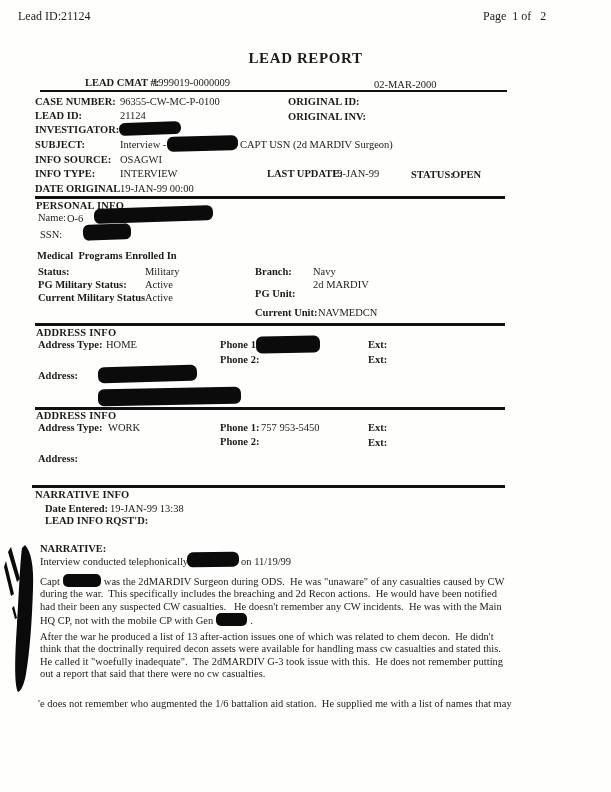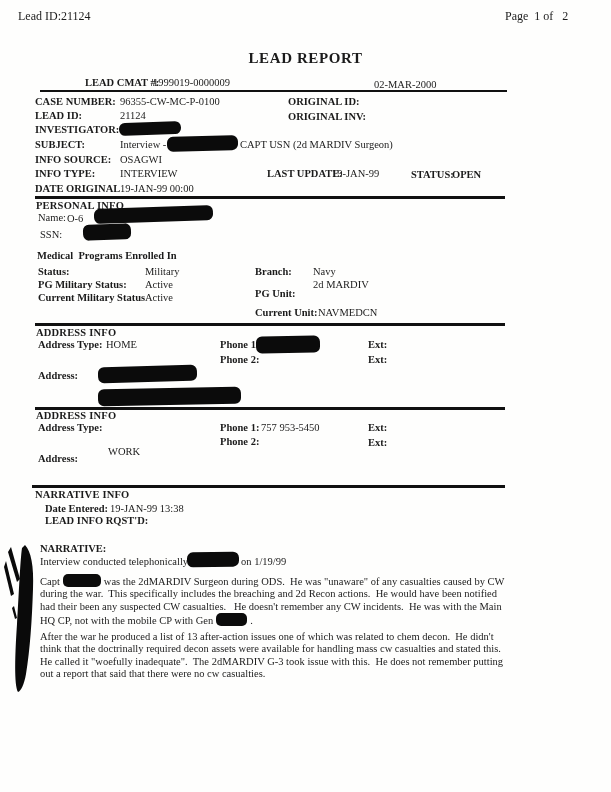--- a/index.html
+++ b/index.html
@@ -17,21 +17,21 @@
   .ri{display:inline-block;background:#0b0b0b;border-radius:5px;vertical-align:-2px;margin:0 3px;}
   .para{position:absolute;white-space:pre-wrap;line-height:12.4px;}
   .sec-title{font-weight:bold;letter-spacing:.2px;}
 </style>
 </head>
 <body>
 
 <div class="page">
 
   <span class="abs sm" style="left:18px;top:9px;">Lead ID:21124</span>
-  <span class="abs sm" style="left:505px;top:9px;text-align:right;">Page  1 of   2</span>
+  <span class="abs sm" style="left:483px;top:9px;text-align:right;">Page  1 of   2</span>
 
   <div class="title" style="top:50px;">LEAD REPORT</div>
 
   <span class="abs b" style="left:85px;top:77px;">LEAD CMAT #:</span>
   <span class="abs" style="left:153px;top:77px;">1999019-0000009</span>
   <span class="abs" style="left:374px;top:79px;">02-MAR-2000</span>
   <div class="hline" style="left:40px;top:90px;width:467px;height:2px;"></div>
 
   <span class="abs b" style="left:35px;top:96px;">CASE NUMBER:</span>
   <span class="abs" style="left:120px;top:96px;">96355-CW-MC-P-0100</span>
@@ -100,44 +100,45 @@
   <span class="abs b" style="left:220px;top:354px;">Phone 2:</span>
   <span class="abs b" style="left:368px;top:354px;">Ext:</span>
   <span class="abs b" style="left:38px;top:370px;">Address:</span>
   <div class="redact" style="left:98px;top:366px;width:99px;height:16px;transform:rotate(-1.5deg);"></div>
   <div class="redact" style="left:98px;top:388px;width:143px;height:17px;transform:rotate(-1deg);"></div>
 
   <div class="hline" style="left:35px;top:407px;width:470px;height:3px;"></div>
 
   <span class="abs sec-title" style="left:36px;top:410px;">ADDRESS INFO</span>
   <span class="abs b" style="left:38px;top:422px;">Address Type:</span>
-  <span class="abs" style="left:108px;top:446px;text-align:right;">WORK</span>
+  <span class="abs" style="left:108px;top:422px;text-align:right;">WORK</span>
   <span class="abs b" style="left:220px;top:422px;">Phone 1:</span>
   <span class="abs" style="left:261px;top:422px;">757 953-5450</span>
   <span class="abs b" style="left:368px;top:422px;">Ext:</span>
   <span class="abs b" style="left:220px;top:436px;">Phone 2:</span>
   <span class="abs b" style="left:368px;top:437px;">Ext:</span>
   <span class="abs b" style="left:38px;top:453px;">Address:</span>
 
   <div class="hline" style="left:32px;top:485px;width:473px;height:3px;"></div>
 
   <span class="abs sec-title" style="left:35px;top:489px;">NARRATIVE INFO</span>
   <span class="abs b" style="left:45px;top:503px;">Date Entered:</span>
   <span class="abs" style="left:110px;top:503px;">19-JAN-99 13:38</span>
   <span class="abs b" style="left:45px;top:515px;">LEAD INFO RQST'D:</span>
   <span class="abs b" style="left:40px;top:543px;">NARRATIVE:</span>
 
   <span class="abs" style="left:40px;top:556px;">Interview conducted telephonically by</span>
   <div class="redact" style="left:187px;top:552px;width:52px;height:15px;transform:rotate(-1deg);"></div>
-  <span class="abs" style="left:241px;top:556px;">on 1/19/99</span>
+  <span class="abs" style="left:241px;top:556px;">on 11/19/99</span>
 
   <div class="para" style="left:40px;top:574px;width:470px;"><span>Capt</span><span class="ri" style="width:38px;height:13px;"></span><span>was the 2dMARDIV Surgeon during ODS.  He was "unaware" of any casualties caused by CW during the war.  This specifically includes the breaching and 2d Recon actions.  He would have been notified had their been any suspected CW casualties.   He doesn't remember any CW incidents.  He was with the Main HQ CP, not with the mobile CP with Gen</span><span class="ri" style="width:31px;height:13px;"></span><span>.</span></div>
 
   <div class="para" style="left:40px;top:631px;width:472px;">After the war he produced a list of 13 after-action issues one of which was related to chem decon.  He didn't think that the doctrinally required decon assets were available for handling mass cw casualties and stated this.  He called it "woefully inadequate".  The 2dMARDIV G-3 took issue with this.  He does not remember putting out a report that said that there were no cw casualties.</div>
 
+  <span class="abs" style="left:38px;top:698px;">'e does not remember who augmented the 1/6 battalion aid station.  He supplied me with a list of names that may</span>
 
   <svg class="abs" style="left:4px;top:544px;" width="38" height="150" viewBox="0 0 38 150">
     <path d="M21,1 C27,7 30,22 29,45 C28,76 26,106 22,130 C20,141 17,147 14,148 C10,141 11,110 13,80 C15,50 16,18 18,4 Z" fill="#0a0a0a"></path>
     <path d="M7,3 L16,35 L13,38 L4,8 Z" fill="#0a0a0a"></path>
     <path d="M2,17 L10,50 L7,52 L0,23 Z" fill="#0a0a0a"></path>
     <path d="M10,62 L13,74 L11,75 L8,64 Z" fill="#0a0a0a"></path>
   </svg>
 
 </div>
 

